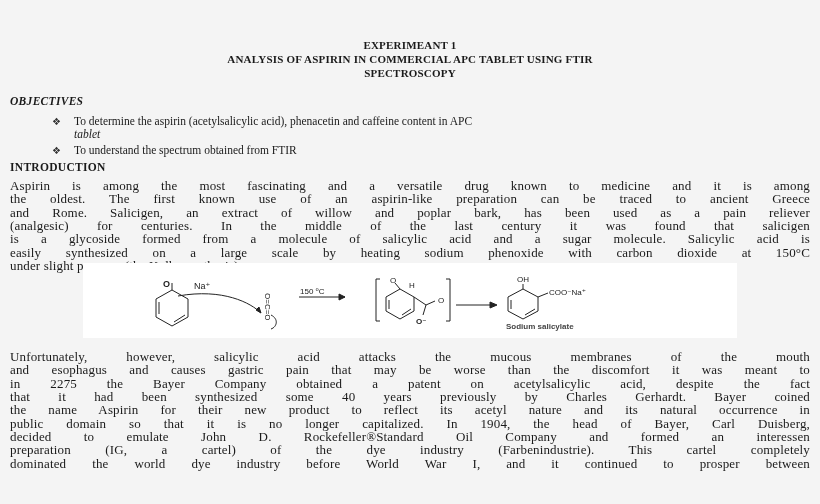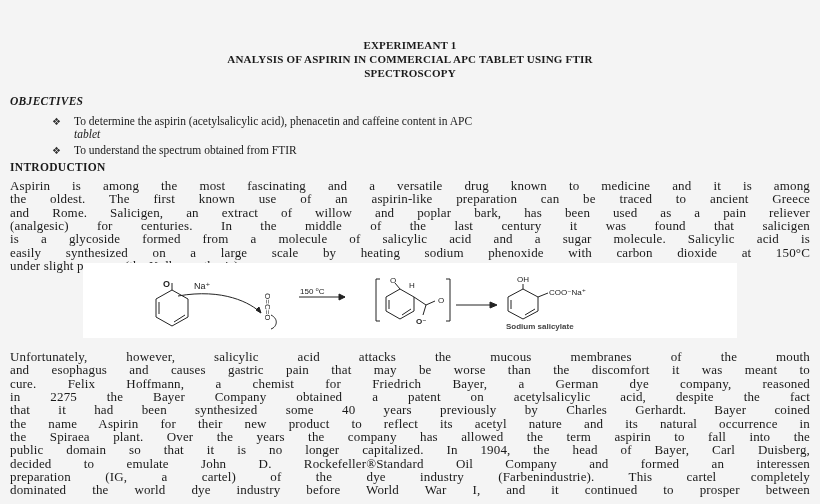--- a/index.html
+++ b/index.html
@@ -112,25 +112,23 @@
       <text x="333" y="61" font-size="8" font-weight="bold" fill="#222" class="fig-label">O⁻</text>
       <text x="434" y="19" font-size="8" fill="#222" class="fig-label">OH</text>
       <text x="466" y="32" font-size="8" fill="#222" class="fig-label">COO⁻Na⁺</text>
       <text x="423" y="66" font-size="8" font-weight="bold" fill="#444" class="fig-label">Sodium salicylate</text>
     </svg>
   </div>
 
   <div class="para" style="top:350px;">
     <span class="line">Unfortunately, however, salicylic acid attacks the mucous membranes of the mouth</span>
     <span class="line">and esophagus and causes gastric pain that may be worse than the discomfort it was meant to</span>
-    <span class="line">cure. Felix Hoffmann, a chemist for Friedrich Bayer, a German dye company, reasoned</span>
     <span class="line">in 2275 the Bayer Company obtained a patent on acetylsalicylic acid, despite the fact</span>
     <span class="line">that  it  had  been synthesized some 40 years previously by Charles Gerhardt. Bayer coined</span>
     <span class="line">the name Aspirin for their new product to reflect its acetyl nature and its natural occurrence in</span>
-    <span class="line">the Spiraea plant. Over the years the company has allowed the term aspirin to fall into the</span>
     <span class="line">public domain so that it is no longer capitalized. In 1904, the head of Bayer, Carl Duisberg,</span>
     <span class="line">decided to emulate John D. Rockefeller®Standard Oil Company and formed an interessen</span>
     <span class="line">preparation (IG, a cartel) of the dye industry (Farbenindustrie). This cartel completely</span>
     <span class="line">dominated the world dye industry before World War I, and it continued to prosper between</span>
 
   </div>
 
 </div>
 
 </body></html>

